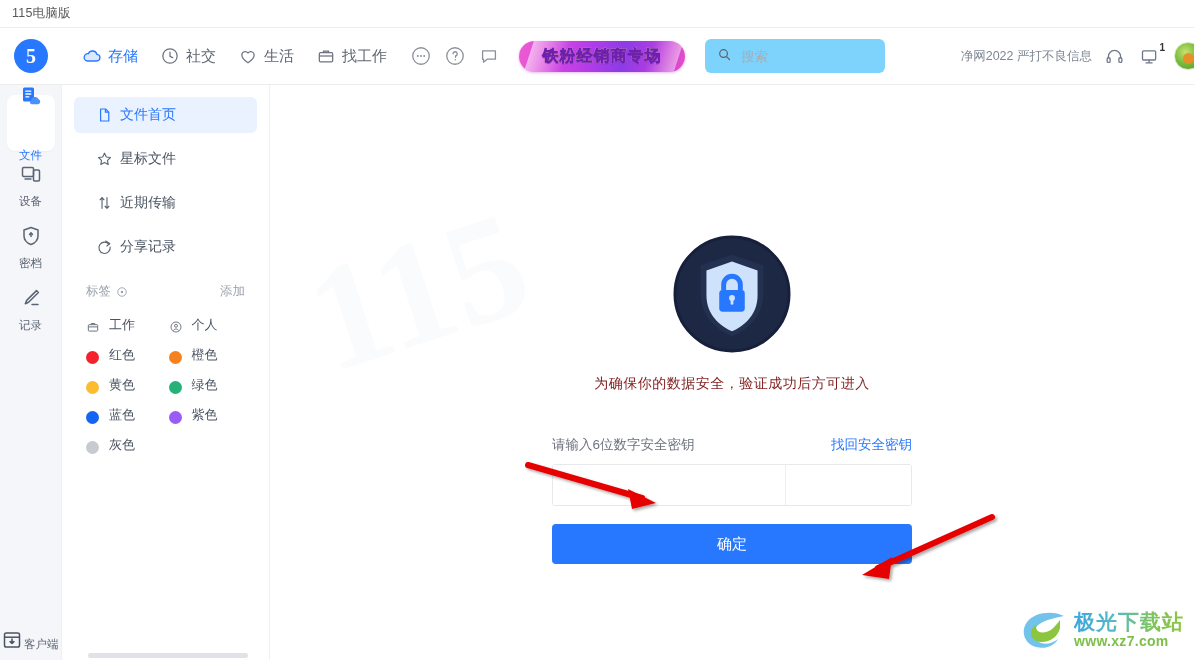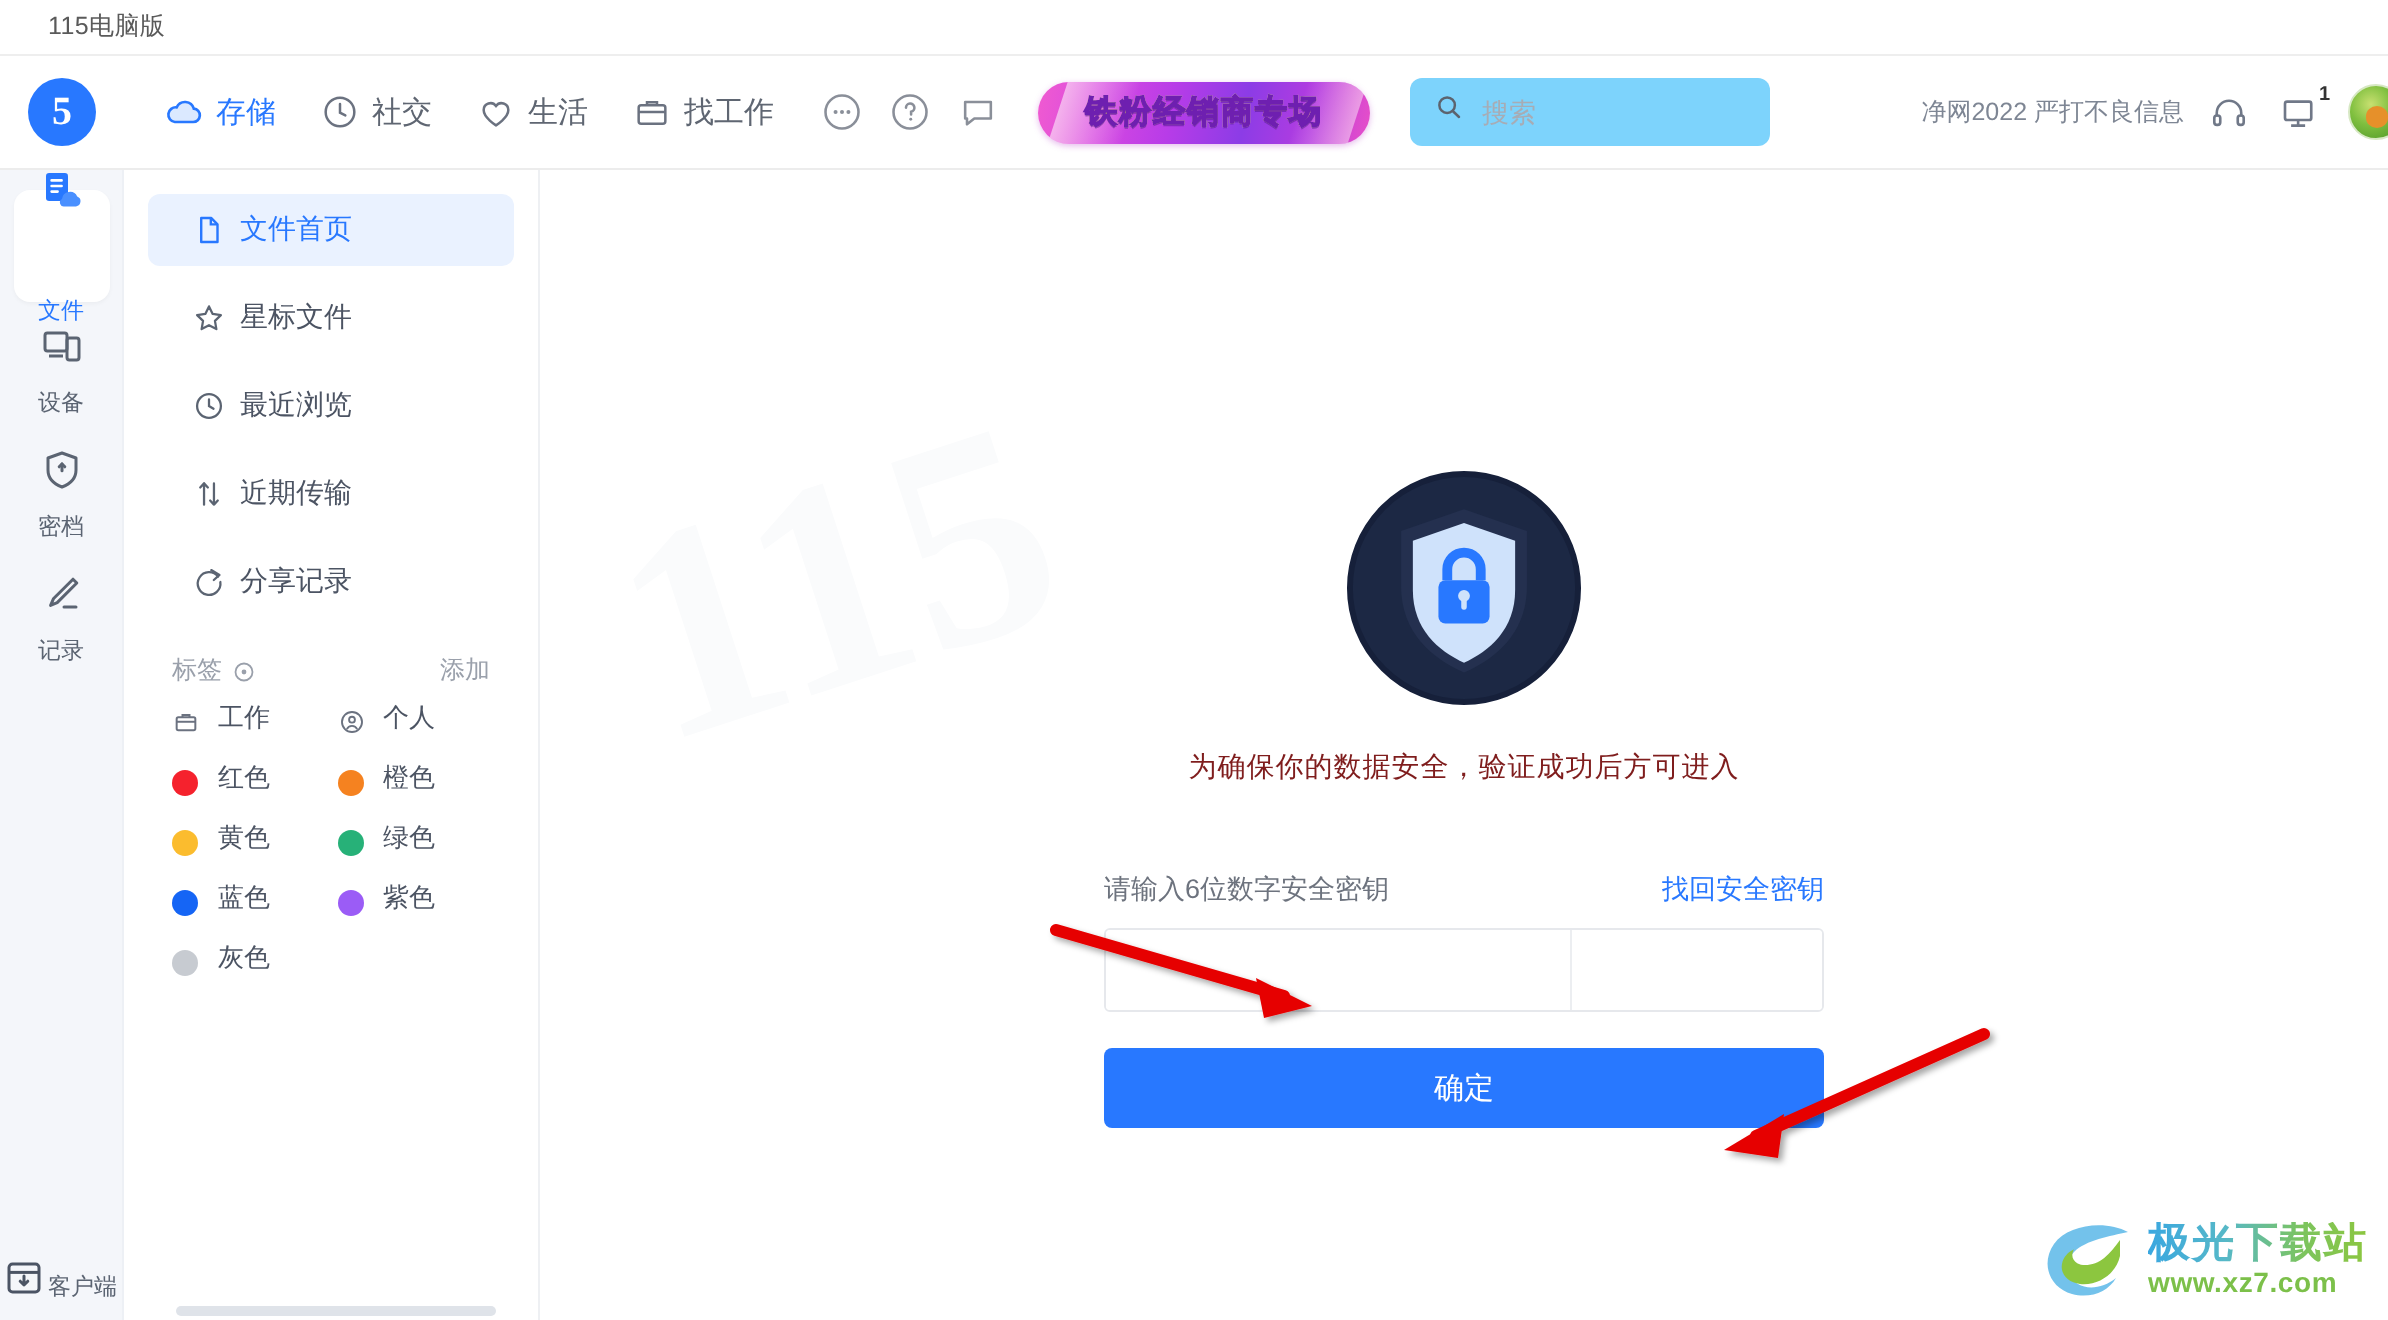--- a/index.html
+++ b/index.html
@@ -8,21 +8,21 @@
     font-family: "Liberation Sans", "DejaVu Sans", sans-serif;
     background: #ffffff;
     overflow: hidden;
   }
 
   
   .titlebar {
     height: 28px;
     background: #ffffff;
     display: flex; align-items: center;
-    padding-left: 24px;
+    padding-left: 12px;
     border-bottom: 1px solid #eeeeee;
   }
   .titlebar-text { font-size: 12.5px; color: #5a5a5a; letter-spacing: .2px; }
 
   
   .topnav {
     height: 57px;
     background: #ffffff;
     display: flex; align-items: center;
     border-bottom: 1px solid #ececec;
@@ -154,21 +154,21 @@
   }
   .side-item .side-ico {
     position: absolute; left: 22px; top: 50%; transform: translateY(-50%);
     display: flex; align-items: center; color: #6b7280;
   }
   .side-item.active { background: #eaf2ff; color: #2878ff; }
   .side-item.active .side-ico { color: #2878ff; }
 
   .tags-header {
     display: flex; align-items: center; justify-content: space-between;
-    margin: 18px 24px 6px 24px;
+    margin: 18px 24px 16px 24px;
     font-size: 12.5px; color: #9aa0ab;
   }
   .tags-header .lbl { display: flex; align-items: center; }
   .tags-header .add { cursor: pointer; }
   .tags-grid {
     display: grid; grid-template-columns: 1fr 1fr;
     row-gap: 12px; margin: 0 18px 0 24px;
   }
   .tag {
     display: flex; align-items: flex-end;
@@ -430,29 +430,20 @@
 
     <div class="side-item">
       <span class="side-ico">
         <svg width="17" height="17" viewBox="0 0 24 24" fill="none" stroke="#5b6472" stroke-width="1.6">
           <path d="m12 3.8 2.6 5.3 5.8.85-4.2 4.1 1 5.8-5.2-2.75L6.8 19.85l1-5.8-4.2-4.1 5.8-.85z" stroke-linejoin="round"></path>
         </svg>
       </span>
       <span>星标文件</span>
     </div>
 
-    <div class="side-item">
-      <span class="side-ico">
-        <svg width="17" height="17" viewBox="0 0 24 24" fill="none" stroke="#5b6472" stroke-width="1.6">
-          <circle cx="12" cy="12" r="8.4"></circle>
-            <path d="M12 7.4V12l3.2 1.9" stroke-linecap="round"></path>
-        </svg>
-      </span>
-      <span>最近浏览</span>
-    </div>
 
     <div class="side-item">
       <span class="side-ico">
         <svg width="17" height="17" viewBox="0 0 24 24" fill="none" stroke="#5b6472" stroke-width="1.6">
           <path d="M8.5 4.5v15M8.5 4.5 5.8 7.4M8.5 4.5l2.7 2.9" stroke-linecap="round" stroke-linejoin="round"></path>
           <path d="M15.5 19.5v-15M15.5 19.5l-2.7-2.9M15.5 19.5l2.7-2.9" stroke-linecap="round" stroke-linejoin="round"></path>
         </svg>
       </span>
       <span>近期传输</span>
     </div>

